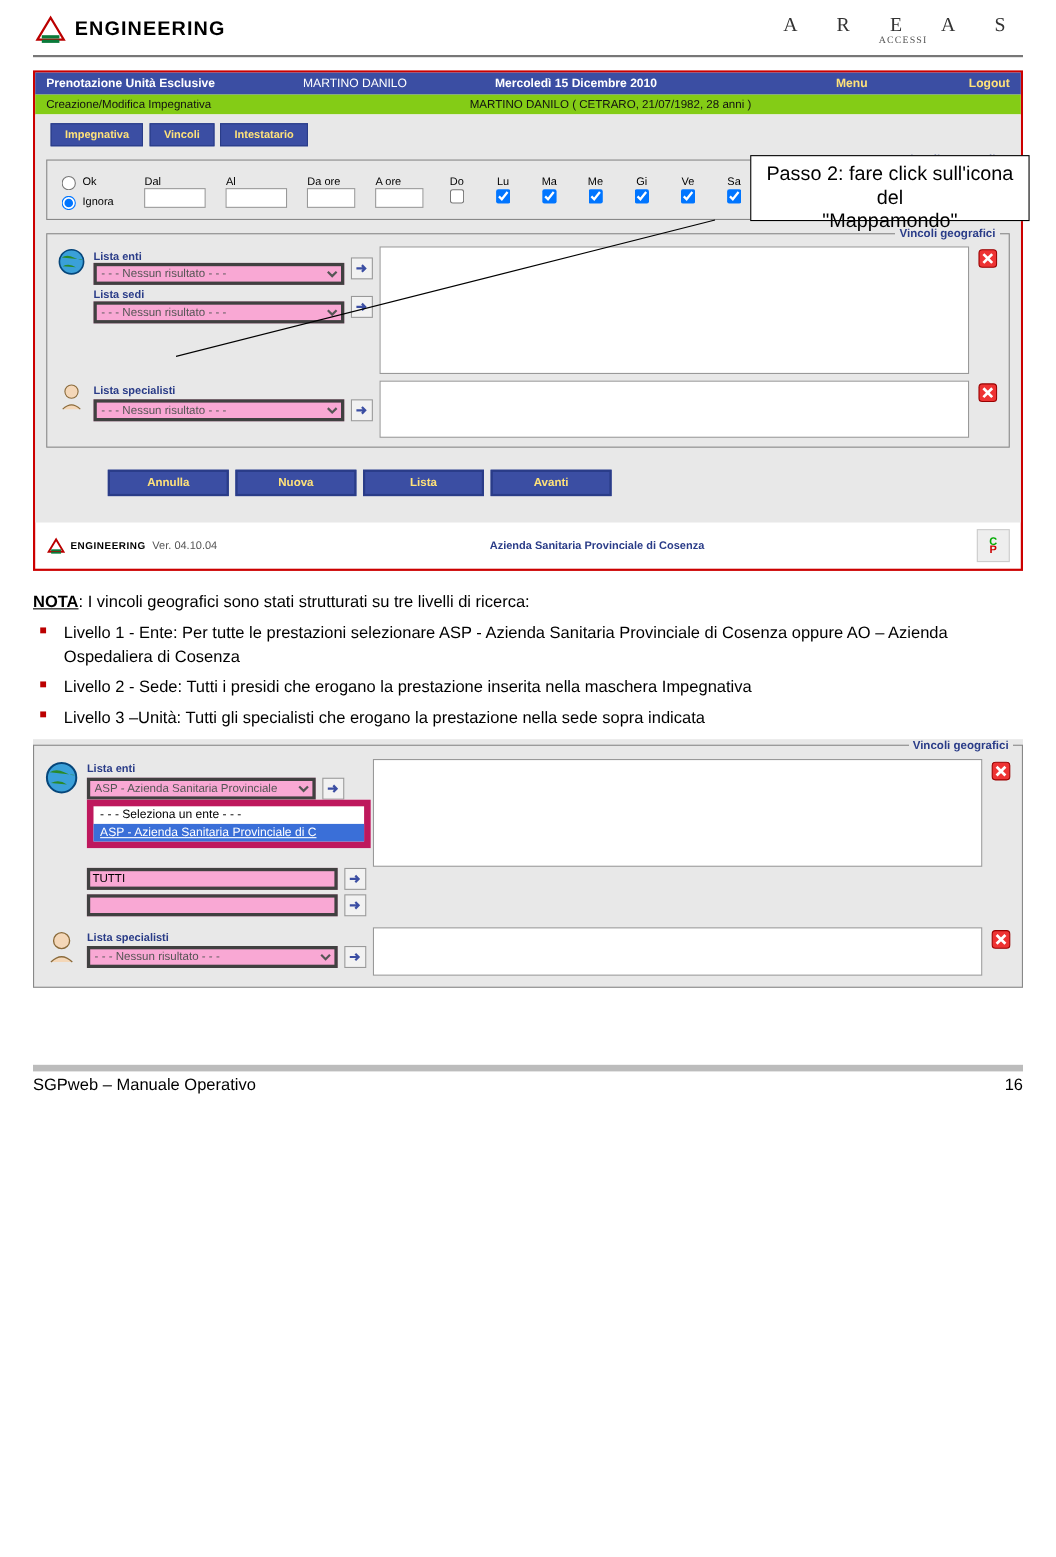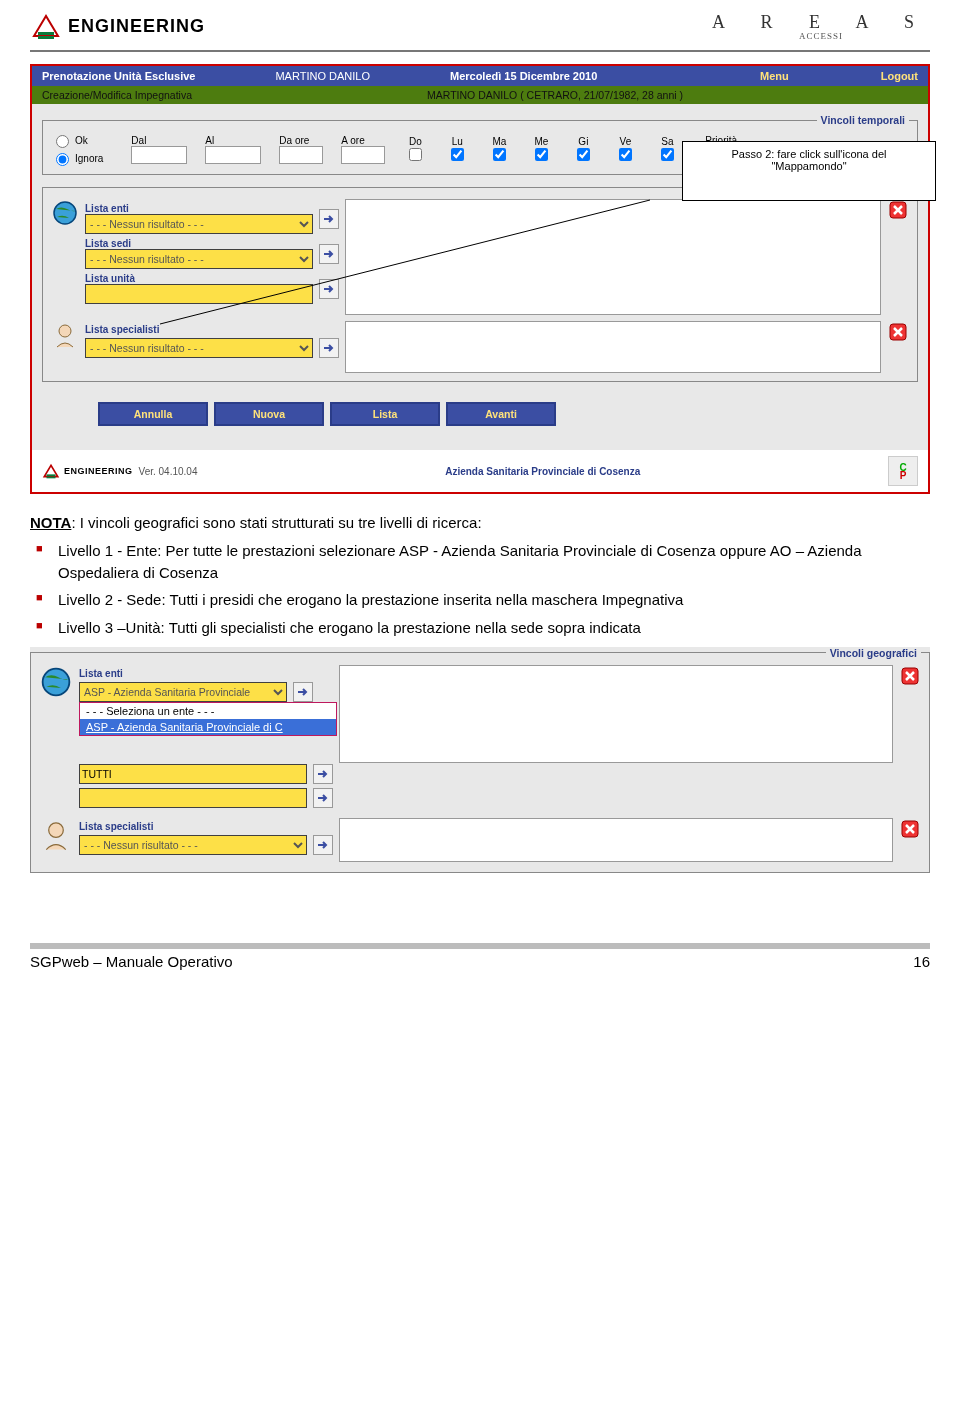--- a/index.html
+++ b/index.html
@@ -43,21 +43,21 @@
     align-items: center;
     gap: 80px;
   }
   .app-titlebar .title { flex: 0 0 auto; }
   .app-titlebar .user { flex: 0 0 auto; font-weight: normal; }
   .app-titlebar .date { flex: 1; font-weight: bold; }
   .app-titlebar .menu, .app-titlebar .logout { color: #ffe27a; font-weight: bold; cursor: pointer; }
   .app-titlebar .logout { margin-left: 12px; }
 
   .app-subbar {
-    background: #4d7c0f;
+    background: #84cc16;
     color: #111;
     font-size: 10.5px;
     padding: 3px 10px;
     display: flex;
     align-items: center;
   }
   .app-subbar .left { flex: 0 0 auto; }
   .app-subbar .right { flex: 1; text-align: center; }
 
   .app-body { background: #e8e8e8; padding: 4px 6px 10px 6px; }
@@ -90,21 +90,21 @@
     width: 56px; height:18px; font-size:10px; border:1px solid #999; background:#fff;
   }
   .vinc-temp-row .day-col { text-align:center; width:24px; }
   .vinc-temp-row .day-col input[type=checkbox]{ margin:1px 0 0 0; }
   .vinc-temp-row select { font-size:10px; height:18px; width:90px; }
 
   .vg-row { display:flex; align-items:center; gap:6px; margin:4px 0; }
   .vg-label { font-size:10px; color:#2a3c88; font-weight:bold; width:100px; }
   .vg-wide-label { font-size:10px; color:#2a3c88; font-weight:bold; width:120px; }
   .vg-row select, .vg-row input[type=text] {
-    font-size:10.5px; height:20px; width:228px; border:1px solid #404040; background:#fde047; color:#555;
+    font-size:10.5px; height:20px; width:228px; border:3px solid #404040; background:#f9a8d4; color:#555;
   }
   .vg-icon-btn { width:20px; height:20px; display:inline-flex; align-items:center; justify-content:center; border:1px solid #999; background:#f2f2f2; cursor:pointer; }
   .vg-delete-btn { width:22px; height:22px; display:inline-flex; align-items:center; justify-content:center; cursor:pointer; }
   .vg-delete-btn svg { width:18px;height:18px;}
   .vg-body { display:flex; align-items:flex-start; gap:6px;}
   .vg-left { display:flex; flex-direction:column; gap:0; }
   .vg-text-area { border:1px solid #999; background:#fff; flex:1; min-height:116px; }
 
   .spec-area { display:flex; align-items:flex-start; gap:6px; margin-top:6px;}
   .spec-left { display:flex; flex-direction:column;}
@@ -123,21 +123,21 @@
   .app-footer .cup .c1 { color:#0a0; font-weight:bold; font-size:10px;}
   .app-footer .cup .c2 { color:#c00; font-weight:bold; font-size:10px; margin-top:-3px;}
 
   .callout {
     position:absolute;
     right:-8px; top:75px;
     width:254px; height:60px;
     background:#fff;
     border:1px solid #000;
     padding:6px 10px;
-    font-size:11px;
+    font-size:18px;
     text-align:center;
     z-index:5;
   }
   .callout-line {
     position:absolute;
     top:132px; left:128px;
     width:500px; height:2px;
     z-index:4;
     pointer-events:none;
   }
@@ -163,21 +163,21 @@
   }
   .step3-img fieldset { margin:0; border:1px solid #888; background:#e8e8e8; padding:6px 8px 10px 8px;}
   .step3-img .vg-body { align-items:flex-start;}
   .step3-img .vg-text-area { min-height:98px; }
   .step3-img .dropdown-open {
     position:relative;
   }
   .step3-img .dropdown-open select { width:208px;}
   .step3-img .dropdown-panel {
     position:absolute; left:0; top:20px; width:258px;
-    background:#fff; border:1px solid #be185d; font-size:11px; z-index:3;
+    background:#fff; border:6px solid #be185d; font-size:11px; z-index:3;
   }
   .step3-img .dropdown-panel .opt { padding:2px 6px; }
   .step3-img .dropdown-panel .opt.sel { background:#3a6fd8; color:#fff;text-decoration:underline; }
   .step3-img .below-rows { margin-top:62px;}
   .step3-img .spec-text { min-height:44px;}
 
   .page-footer {
     margin-top: 70px;
     padding: 0 30px 20px 30px;
   }
@@ -223,20 +223,25 @@
       <span class="logout">Logout</span>
     </div>
 
     <div class="app-subbar">
       <span class="left">Creazione/Modifica Impegnativa</span>
       <span class="right">MARTINO DANILO ( CETRARO, 21/07/1982, 28 anni )</span>
     </div>
 
     <div class="app-body">
 
+      <div class="tabs">
+        <span class="tab">Impegnativa</span>
+        <span class="tab">Vincoli</span>
+        <span class="tab">Intestatario</span>
+      </div>
 
       <fieldset>
         <legend>Vincoli temporali</legend>
         <div class="vinc-temp-row">
           <div class="radio-grp">
             <label>
                 <input type="radio" name="vtok" style="">
                 <span>Ok</span>
               </label>
             <label>
@@ -289,31 +294,20 @@
               <div style="display:flex;flex-direction:column;">
                 <span class="vg-label">Lista sedi</span>
                 <select><option>- - - Nessun risultato - - -</option></select>
               </div>
               <span class="vg-icon-btn">
                   <svg width="12" height="12" viewBox="0 0 12 12">
                     <path d="M1 6 L9 6 M6 3 L9 6 L6 9" stroke="#3b4ea3" stroke-width="2" fill="none"></path>
                   </svg>
                 </span>
             </div>
-            <div class="vg-row">
-              <div style="display:flex;flex-direction:column;">
-                <span class="vg-label">Lista unità</span>
-                <input type="text" value="" style="">
-              </div>
-              <span class="vg-icon-btn">
-                  <svg width="12" height="12" viewBox="0 0 12 12">
-                    <path d="M1 6 L9 6 M6 3 L9 6 L6 9" stroke="#3b4ea3" stroke-width="2" fill="none"></path>
-                  </svg>
-                </span>
-            </div>
           </div>
           <div class="vg-text-area"></div>
           <span class="vg-delete-btn">
             <svg viewBox="0 0 18 18">
                 <rect x="1" y="1" width="16" height="16" rx="3" fill="#e33" stroke="#900"></rect>
                 <path d="M5 5 L13 13 M13 5 L5 13" stroke="#fff" stroke-width="2.5"></path>
               </svg>
           </span>
         </div>
 

